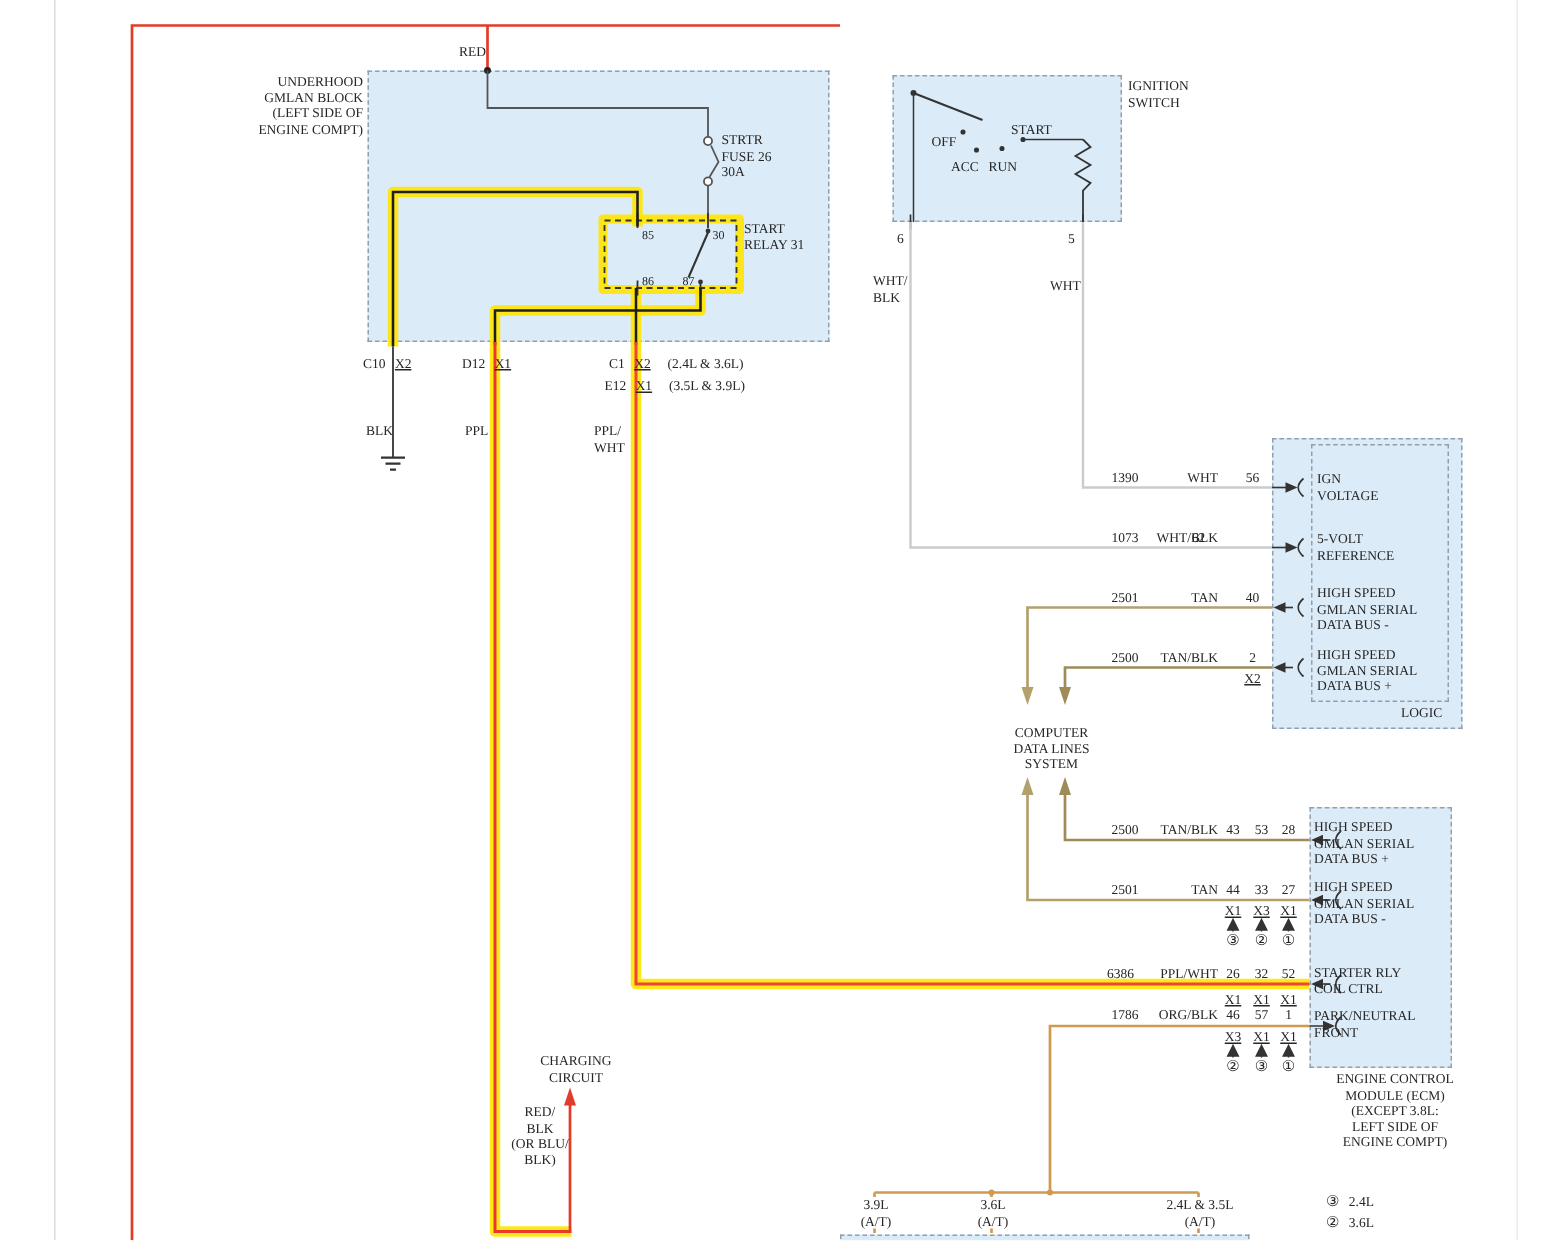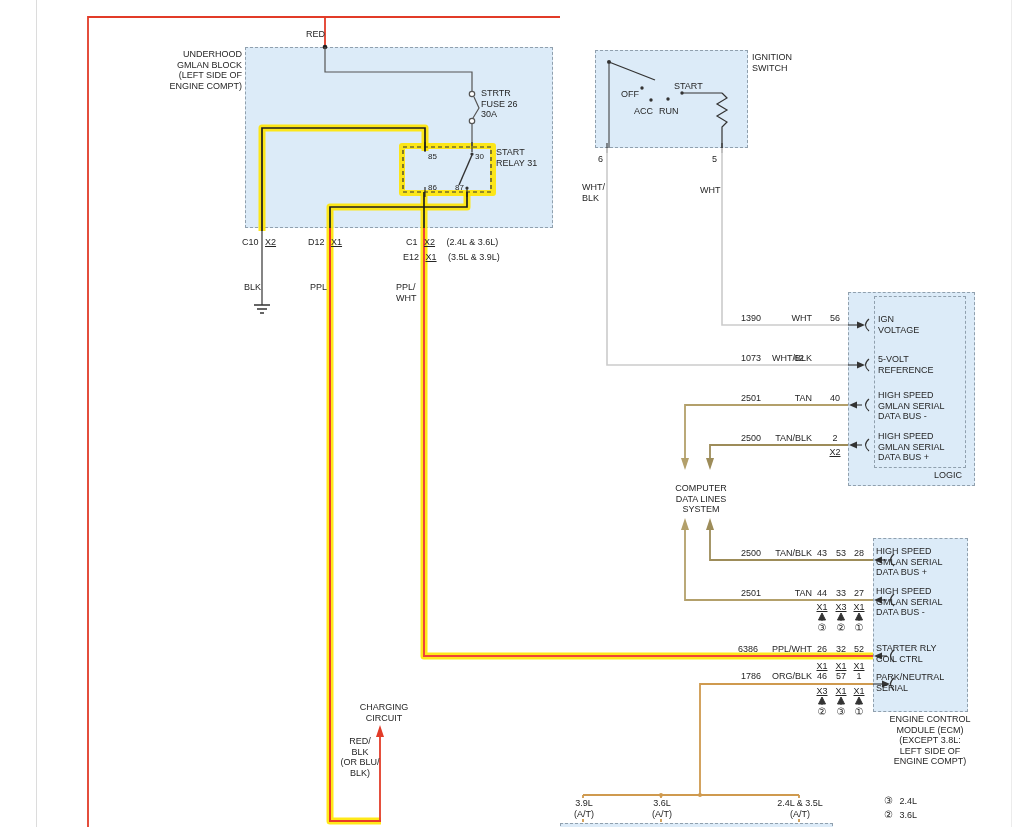--- a/index.html
+++ b/index.html
@@ -1,17 +1,17 @@
 <!DOCTYPE html>
 <html><head>
 <meta charset="utf-8">
 <style>
   html,body{margin:0;padding:0;background:#fff;}
   #stage{position:relative;width:1032px;height:827px;background:#ffffff;overflow:hidden;
-         font-family:Liberation Sans, sans-serif;}
+         font-family:Liberation Serif, serif;}
   .frame{position:absolute;top:0;bottom:0;width:1px;background:#dcdcdc;}
   .bluebox{position:absolute;background:#dcebf8;border:1px dashed #90a0ae;box-sizing:border-box;}
   .innerbox{position:absolute;background:transparent;border:1px dashed #90a0ae;box-sizing:border-box;}
   svg{position:absolute;left:0;top:0;}
   .lbl{position:absolute;font-size:9px;line-height:10.5px;color:#262626;white-space:nowrap;}
   .sm{font-size:8px;line-height:9px;}
   .c{text-align:center;}
   .r{text-align:right;}
   .u{text-decoration:underline;}
   .bgw{background:#ffffff;padding:0 1px;}
@@ -331,21 +331,21 @@
     <div>HIGH SPEED</div>
     <div>GMLAN SERIAL</div>
     <div>DATA BUS -</div>
   </div>
   <div class="lbl" style="left:876px;top:643px">
     <div>STARTER RLY</div>
     <div>COIL CTRL</div>
   </div>
   <div class="lbl" style="left:876px;top:672px">
     <div>PARK/NEUTRAL</div>
-    <div>SERIAL</div>
+    <div>FRONT</div>
   </div>
 
   <div class="lbl c" style="left:878px;top:714px;width:104px">
     <div>ENGINE CONTROL</div>
     <div>MODULE (ECM)</div>
     <div>(EXCEPT 3.8L:</div>
     <div>LEFT SIDE OF</div>
     <div>ENGINE COMPT)</div>
   </div>
 

